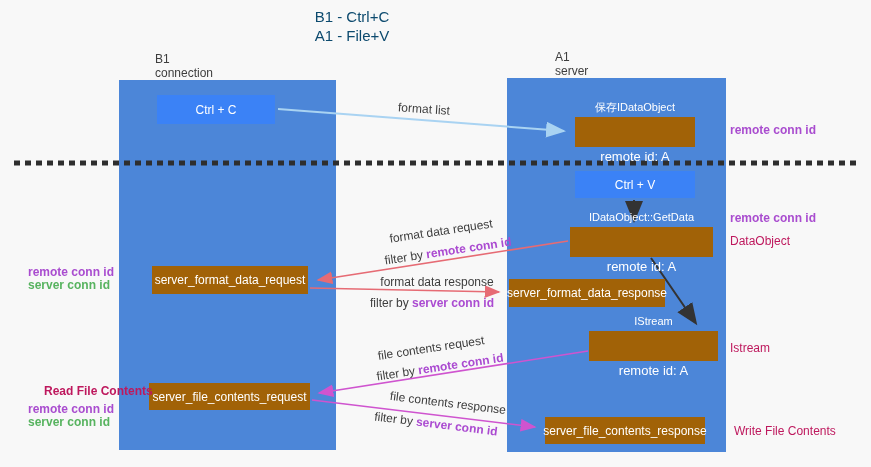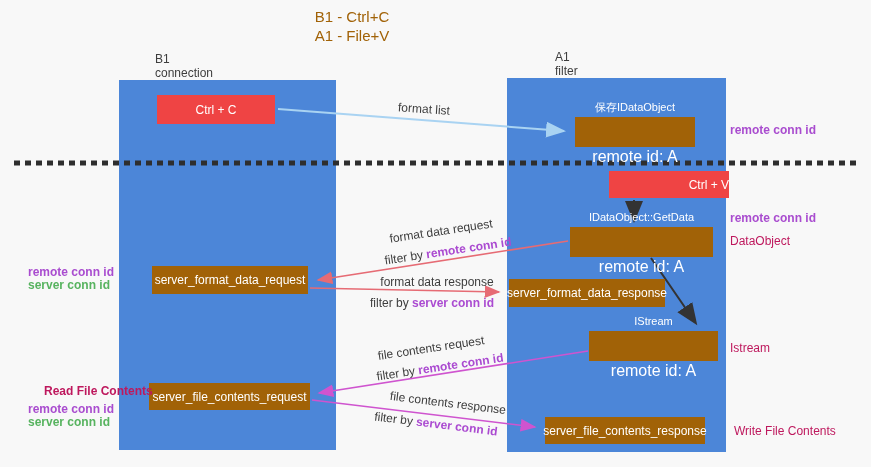--- a/index.html
+++ b/index.html
@@ -1,26 +1,26 @@
 <!DOCTYPE html>
 <html><head>
 <meta charset="utf-8">
 <style>
   html,body{margin:0;padding:0;}
   body{font-family:"Liberation Sans","DejaVu Sans",sans-serif;background:#f8f8f8;}
   #canvas{position:relative;width:871px;height:467px;background:#f8f8f8;overflow:hidden;}
   .abs{position:absolute;}
-  .title{left:0;top:7px;width:704px;text-align:center;font-size:15px;line-height:19px;color:#a16207;}
+  .title{left:0;top:7px;width:704px;text-align:center;font-size:15px;line-height:19px;color:#0c4a6e;}
   .lane{background:#4c86d8;}
   .lane-header{text-align:left;font-size:12px;line-height:14px;color:#3d3d3d;}
   .node{display:flex;flex-direction:column;align-items:center;justify-content:center;
         color:#fff;font-size:12px;text-align:center;line-height:14px;}
-  .node.green{background:#ef4444;}
+  .node.green{background:#3b82f6;}
   .node.orange{background:#a16207;}
-  .node .sub{font-size:16px;line-height:13px;margin-top:36px;}
+  .node .sub{font-size:13px;line-height:13px;margin-top:36px;}
   .node .main2{font-size:11px;line-height:13px;}
   .edge-label{white-space:nowrap;font-size:12px;color:#3d3d3d;}
   .filter-key{font-weight:bold;color:#ab4bd1;}
   .ann{white-space:nowrap;font-size:12px;color:#be185d;}
   .ann.purple{color:#a94ccf;font-weight:bold;}
   .ann.green{color:#57b35f;font-weight:bold;}
   svg{position:absolute;left:0;top:0;}
 </style>
 </head>
 <body>
@@ -31,21 +31,21 @@
     <div>B1 - Ctrl+C</div>
     <div>A1 - File+V</div>
   </div>
 
   <div class="abs lane-header" style="left:155px;top:52px;width:124px;">
     <div>B1</div>
     <div>connection</div>
   </div>
   <div class="abs lane-header" style="left:555px;top:50px;width:124px;">
     <div>A1</div>
-    <div>filter</div>
+    <div>server</div>
   </div>
 
   <div class="abs lane" style="left:119px;top:80px;width:217px;height:370px;"></div>
   <div class="abs lane" style="left:507px;top:78px;width:219px;height:374px;"></div>
 
   <svg width="871" height="467">
     <defs>
       <marker id="m-blue" markerWidth="11" markerHeight="9" refX="9" refY="4" orient="auto">
         <path d="M0,0 L10,4 L0,8 z" fill="#a9d3f2"></path>
       </marker>
@@ -79,21 +79,21 @@
 
   <div class="abs node green" style="left:157px;top:95px;width:118px;height:29px;">
     <div>Ctrl + C</div>
   </div>
 
   <div class="abs node orange" style="left:575px;top:117px;width:120px;height:30px;">
     <div class="main2">保存IDataObject</div>
     <div class="sub">remote id: A</div>
   </div>
 
-  <div class="abs node green" style="left:609px;top:171px;width:120px;height:27px;align-items:flex-end;">
+  <div class="abs node green" style="left:575px;top:171px;width:120px;height:27px;">
     <div>Ctrl + V</div>
   </div>
 
   <div class="abs node orange" style="left:570px;top:227px;width:143px;height:30px;">
     <div class="main2">IDataObject::GetData</div>
     <div class="sub">remote id: A</div>
   </div>
 
   <div class="abs node orange" style="left:509px;top:279px;width:156px;height:28px;">
     <div>server_format_data_response</div>

